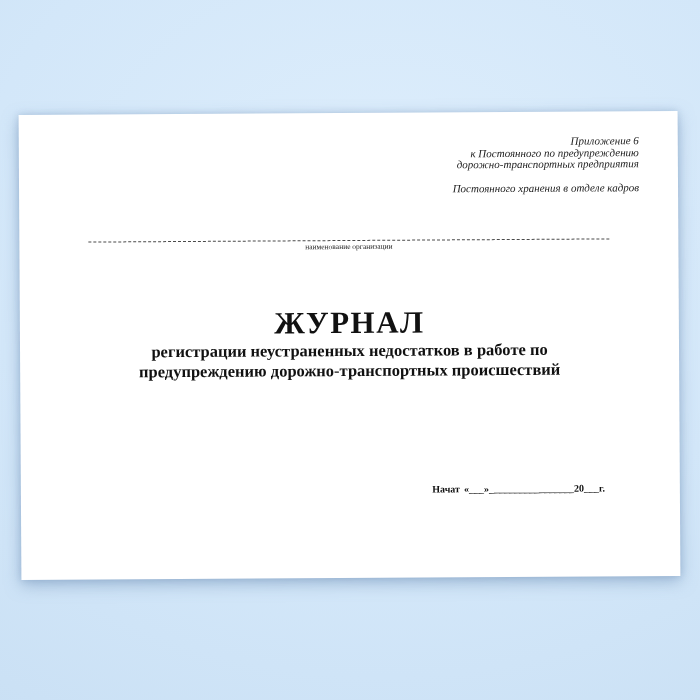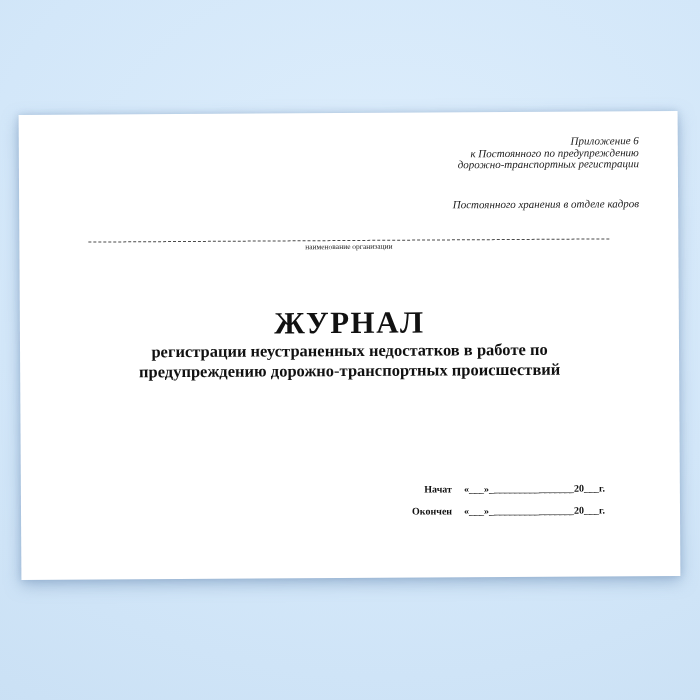--- a/index.html
+++ b/index.html
@@ -26,21 +26,21 @@
   .corner-note {
     position: absolute;
     top: 24px;
     right: 39px;
     text-align: right;
     font-style: italic;
     font-size: 11px;
     line-height: 11.5px;
     color: #222;
   }
-  .corner-note .note-par2 { margin-top: 28px; }
+  .corner-note .note-par2 { margin-top: 12px; }
   .org-block {
     position: absolute;
     left: 69px;
     top: 99px;
     width: 521px;
   }
   .org-line {
     height: 28px;
     border-bottom: 1px dashed #4a4a4a;
   }
@@ -80,33 +80,33 @@
     text-align: right;
     font-size: 10px;
     line-height: 21.5px;
     font-weight: bold;
     white-space: nowrap;
   }
   .date-row .dlabel {
     display: inline-block;
     min-width: 42px;
     text-align: right;
-    margin-right: 12px;
+    margin-right: 4px;
   }
 </style>
 </head>
 <body>
 
 <div class="scene">
   <div class="sheet">
 
     <div class="corner-note">
       <div>Приложение 6</div>
       <div>к Постоянного по предупреждению</div>
-      <div>дорожно-транспортных регистрации</div>
+      <div>дорожно-транспортных предприятия</div>
       <div class="note-par2">
         <div>Постоянного хранения в отделе кадров</div>
       </div>
     </div>
 
     <div class="org-block">
       <div class="org-line"></div>
       <div class="org-caption">наименование организации</div>
     </div>
 
@@ -114,19 +114,16 @@
 
     <div class="subtitle">
       <div>регистрации неустраненных недостатков в работе по</div>
       <div>предупреждению дорожно-транспортных происшествий</div>
     </div>
 
     <div class="dates">
       <div class="date-row">
         <span class="dlabel">Начат</span><span>«___»</span><span>_________________</span><span>20___г.</span>
       </div>
-      <div class="date-row">
-        <span class="dlabel">Окончен</span><span>«___»</span><span>_________________</span><span>20___г.</span>
-      </div>
     </div>
 
   </div>
 </div>
 
 </body></html>

